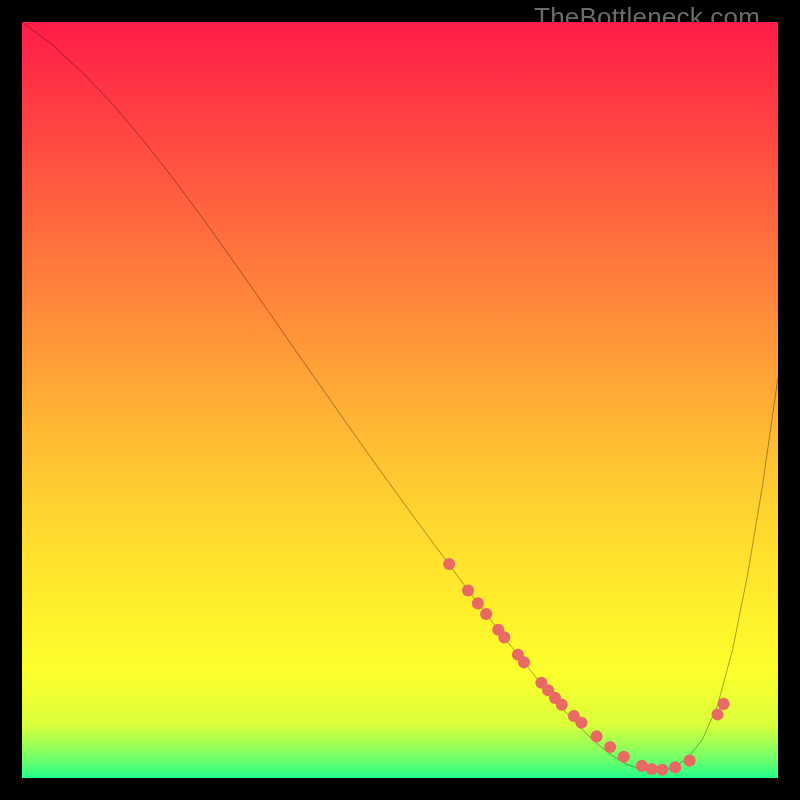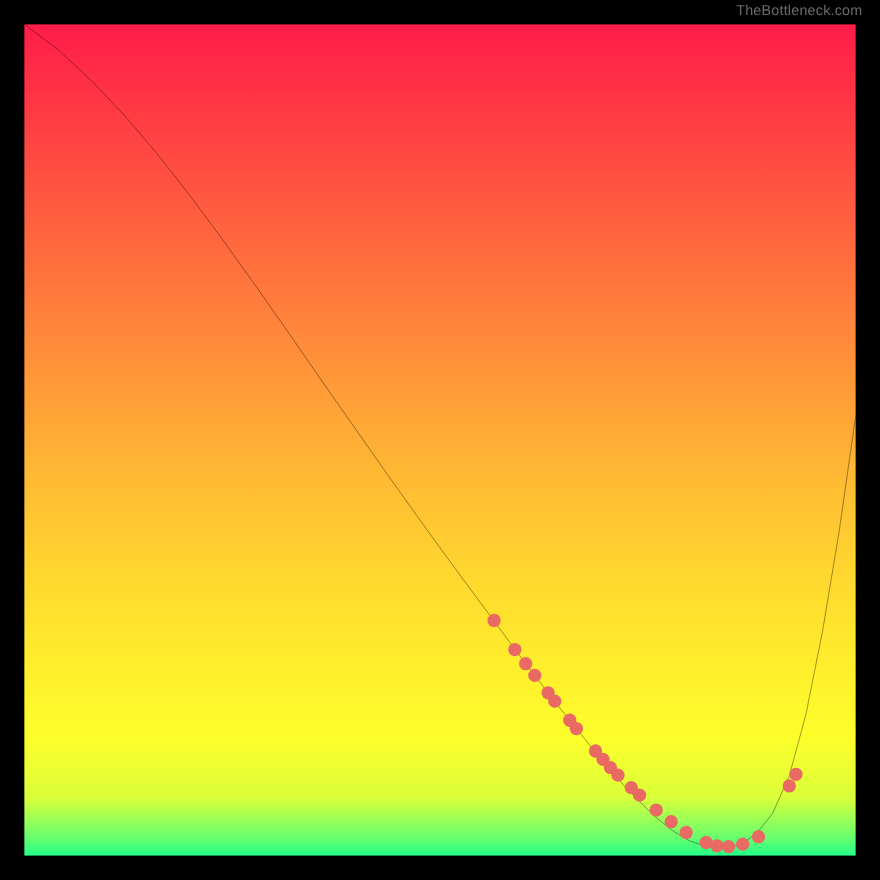--- a/index.html
+++ b/index.html
@@ -44,23 +44,23 @@
       #22ff8a 100%
     );
   }
   .svg-layer {
     position: absolute;
     inset: 0;
   }
   .attribution {
     position: absolute;
     top: 2px;
-    right: 16px;
+    right: 40px;
     color: #6b6b6b;
-    font-size: 13px;
+    font-size: 26px;
     font-weight: 500;
     letter-spacing: 0.2px;
   }
 </style>
 </head>
 <body>
 
 <div class="stage">
 
   <div class="attribution">TheBottleneck.com</div>

